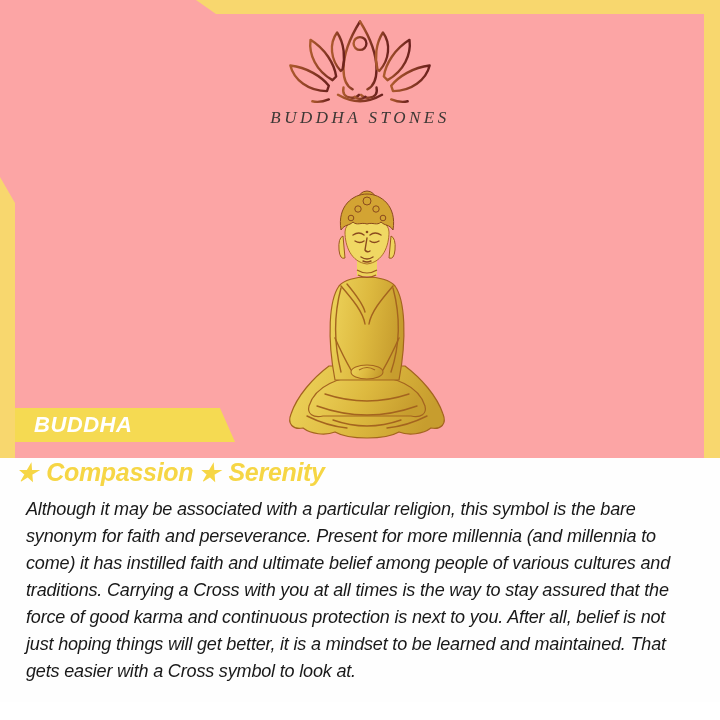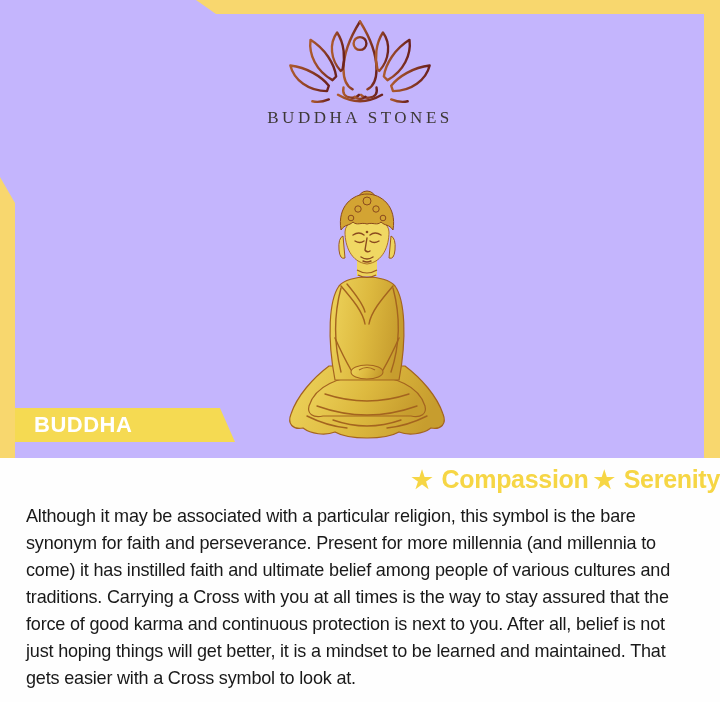--- a/index.html
+++ b/index.html
@@ -1,19 +1,20 @@
 <!DOCTYPE html>
 <html><head>
 <meta charset="utf-8">
 <style>
   html,body{margin:0;padding:0;background:#fff;}
   .page{
     position:relative;width:720px;height:702px;overflow:hidden;
-    background:#c4b5fd;
+    background:#fca5a5;
     font-family:"Liberation Sans",sans-serif;
+    font-style:italic;
   }
   
   .ribbon{position:absolute;background:#f8d76e;}
   .ribbon-top{left:196px;top:0;width:524px;height:14px;
     clip-path:polygon(0 0,100% 0,100% 100%,20px 100%);}
   .ribbon-right{right:0;top:0;width:16px;height:540px;
     clip-path:polygon(0 0,100% 0,100% 100%,0 calc(100% - 35px));}
   .ribbon-right-fade{position:absolute;right:0;top:500px;width:16px;height:52px;
     background:#fae9a6;clip-path:polygon(0 10%,100% 62%,100% 100%,0 48%);}
   .ribbon-left{left:0;top:177px;width:15px;height:526px;
@@ -43,21 +44,21 @@
     position:absolute;left:15px;top:408px;width:220px;height:34px;
     background:#f5da52;clip-path:polygon(0 0,calc(100% - 15px) 0,100% 100%,0 100%);
     color:#ffffff;font-size:22px;font-weight:600;letter-spacing:0.5px;
     line-height:34px;padding-left:19px;box-sizing:border-box;
   }
   
   .text-panel{
     position:absolute;left:0;top:458px;width:720px;height:246px;background:#fefefe;
   }
   .properties-line{
-    margin-top:7px;text-align:right;font-size:25px;font-weight:bold;
+    text-align:left;font-size:25px;font-weight:bold;
     color:#f6d645;letter-spacing:-0.3px;padding-left:16px;
   }
   .properties-line .star{font-size:24px;}
   .properties-line .star-first{margin-right:9px;}
   .properties-line .star-second{margin-left:5px;margin-right:9px;}
   .description{
     margin:8px 0 0 26px;width:700px;transform:scaleX(0.95);transform-origin:left top;
     font-size:19px;line-height:27px;color:#191919;letter-spacing:-0.2px;
     font-weight:500;
   }

